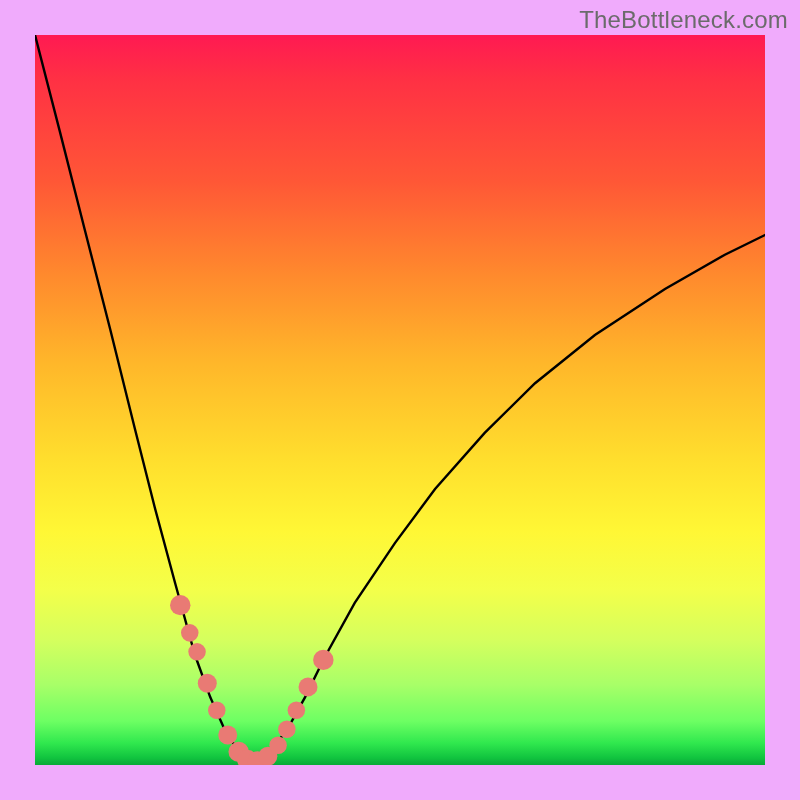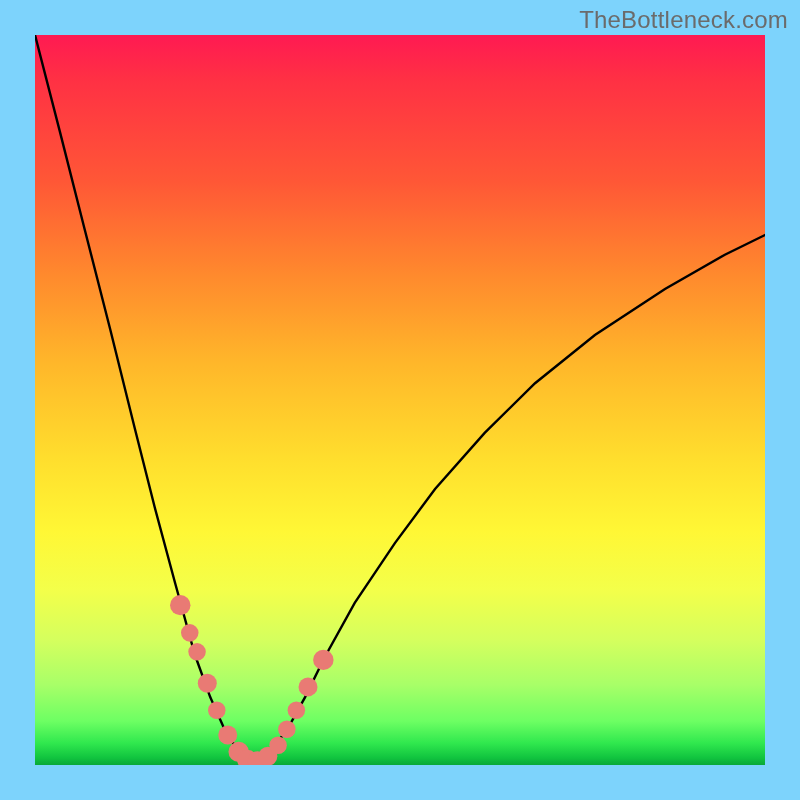--- a/index.html
+++ b/index.html
@@ -10,21 +10,21 @@
     overflow: hidden;
     background: #000;
     font-family: Arial, Helvetica, sans-serif;
   }
   .frame {
     position: absolute;
     left: 0;
     top: 0;
     width: 800px;
     height: 800px;
-    background: #7dd3fc;
+    background: #f0abfc;
   }
   .plot {
     position: absolute;
     left: 35px;
     top: 35px;
     width: 730px;
     height: 730px;
     
     background: linear-gradient(
       to bottom,

